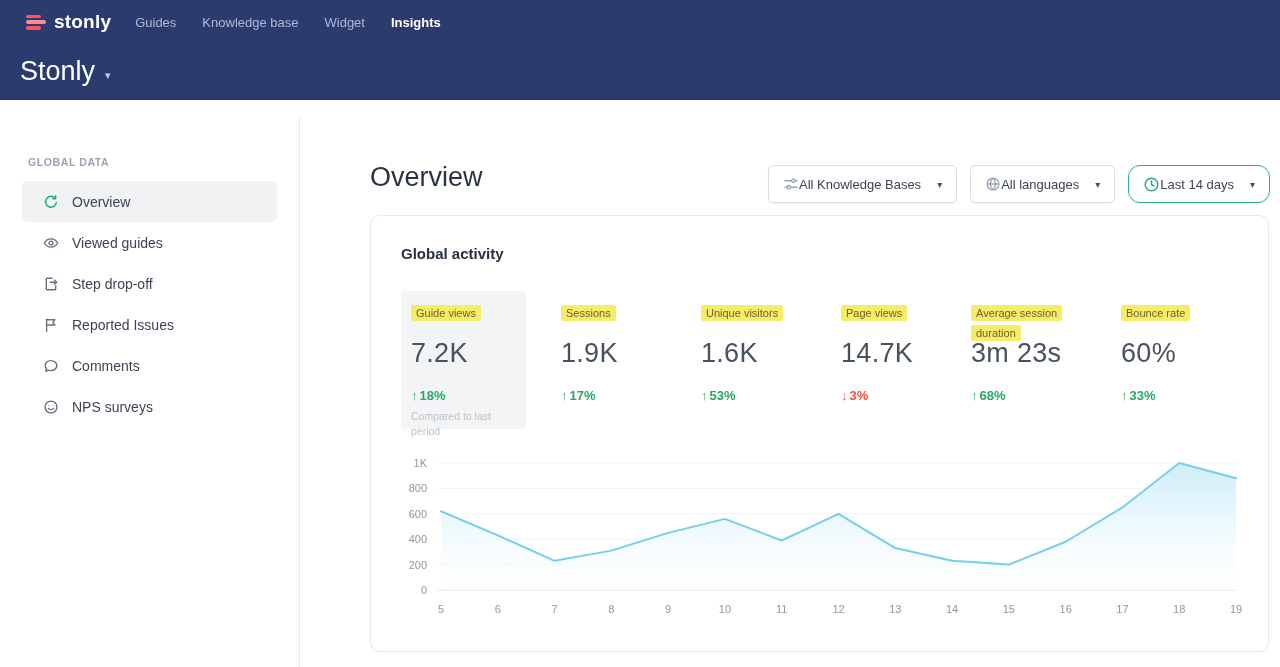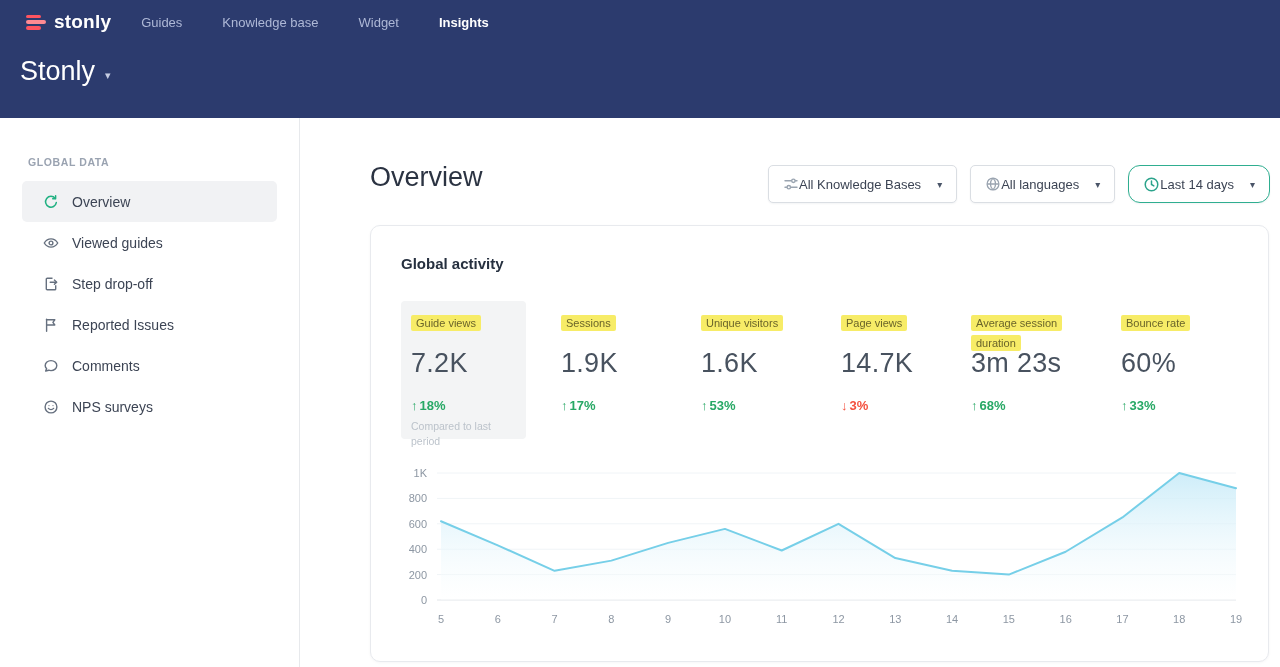--- a/index.html
+++ b/index.html
@@ -1,30 +1,30 @@
 <!DOCTYPE html>
 <html><head>
 <meta charset="utf-8">
 <style>
   * { margin:0; padding:0; box-sizing:border-box; }
   html,body { width:1280px; height:667px; overflow:hidden; background:#fff;
     font-family:"Liberation Sans", sans-serif; color:#3c4454; }
 
   
-  header { position:absolute; top:0; left:0; width:1280px; height:118px;
+  header { position:absolute; top:0; left:0; width:1280px; height:100px;
     background:#2c3b6e; color:#fff; }
   .topnav { display:flex; align-items:center; padding:11px 0 0 26px; }
   .logo { display:flex; align-items:center; gap:8px; cursor:pointer; }
   .logo-bars { width:20px; height:15px; display:flex; flex-direction:column; justify-content:space-between; }
   .logo-bars i { display:block; height:3.6px; border-radius:2px; background:#ff5460; }
   .logo-bars i:nth-child(1){ width:15px; }
   .logo-bars i:nth-child(2){ width:20px; background:#ff8a92; }
   .logo-bars i:nth-child(3){ width:15px; }
   .logo-text { font-size:19px; font-weight:bold; letter-spacing:.2px; color:#fff; }
-  nav { display:flex; gap:40px; margin-left:30px; }
+  nav { display:flex; gap:26px; margin-left:24px; }
   nav a { font-size:13px; color:#aeb8d6; cursor:pointer; text-decoration:none; }
   nav a.active { color:#fff; font-weight:bold; }
   .workspace-row { display:flex; align-items:center; gap:10px; margin:23px 0 0 20px; }
   .workspace-name { font-size:27px; font-weight:500; color:#fff; cursor:pointer; }
   .workspace-caret { font-size:11px; color:#c6cde3; margin-top:7px; cursor:pointer; }
 
   
   aside { position:absolute; top:118px; left:0; bottom:0; width:300px; background:#fff;
     border-right:1px solid #e7e9ec; }
   .section-label { margin:38px 0 13px 28px; font-size:10.5px; font-weight:bold;
@@ -38,21 +38,21 @@
   main { position:absolute; top:118px; left:301px; right:0; bottom:0; background:#fff; }
   .page-title { position:absolute; left:69px; top:44px; font-size:27px; font-weight:400; color:#2b3342; }
   .filters { position:absolute; top:47px; right:10px; display:flex; gap:13px; }
   .filter-btn { display:flex; align-items:center; height:38px; padding:0 14px;
     border:1px solid #dadee3; border-radius:5px; background:#fff; font-size:13px;
     color:#3c4454; cursor:pointer; box-shadow:0 1px 2px rgba(25,35,55,.05); }
   .filter-btn .caret { margin-left:16px; font-size:10px; color:#4a5568; }
   .filter-btn.date { border-color:#2fae90; border-radius:12px; }
 
   
-  .card { position:absolute; left:69px; top:107px; width:899px; height:437px;
+  .card { position:absolute; left:69px; top:97px; width:899px; height:437px;
     border:1px solid #e8eaee; border-radius:10px; background:#fff;
     box-shadow:0 1px 3px rgba(25,35,55,.04); }
   .card-title { position:absolute; left:30px; top:29px; font-size:15px; font-weight:bold; color:#26303f; }
 
   .metric { position:absolute; top:75px; padding:12px 10px 0 10px; border-radius:4px; cursor:pointer; }
   .metric.selected { background:#f3f4f5; width:125px; height:138px; }
   .m0{ left:30px; } .m1{ left:180px; } .m2{ left:320px; } .m3{ left:460px; }
   .m4{ left:590px; } .m5{ left:740px; }
   .chip-row { height:24px; }
   .m4 .chip-row { width:106px; }

